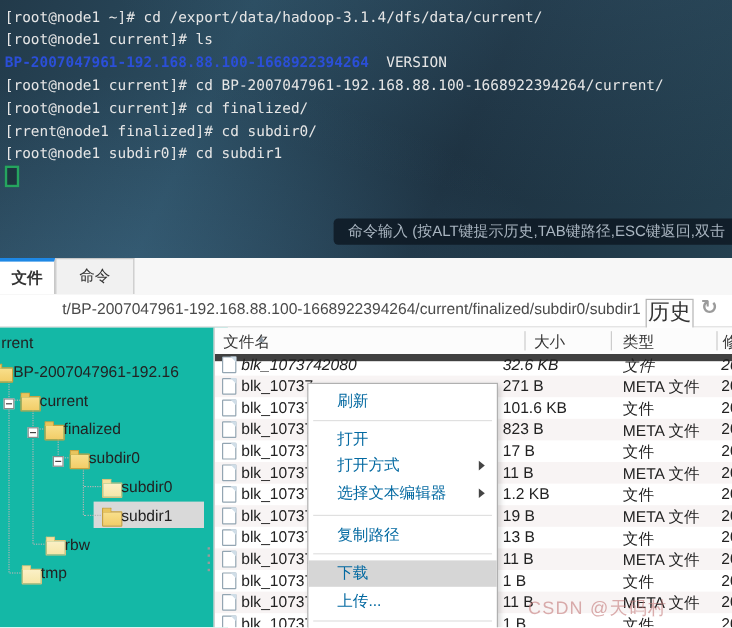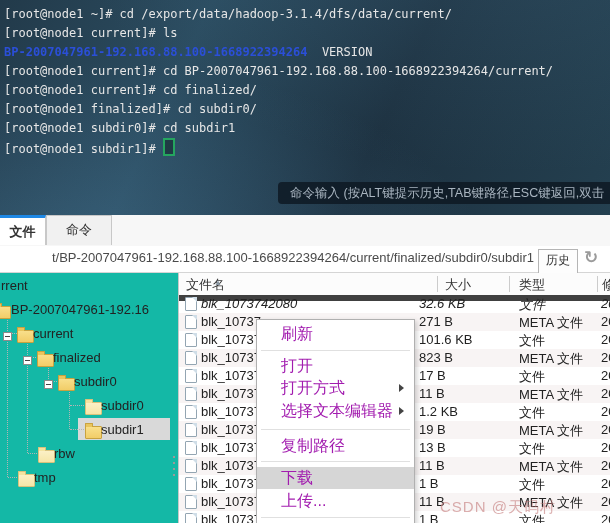--- a/index.html
+++ b/index.html
@@ -28,21 +28,21 @@
   #tab-file{left:0;width:46px;background:#fff;border-top:3px solid #1e88e5;
     border-right:1px solid #c8c8c8;font-weight:bold;}
   #tab-cmd{left:46px;width:66px;background:#f1f1f1;border:1px solid #c8c8c8;border-bottom:none;}
 
   
   #pathbar{position:absolute;left:0;top:246px;width:610px;height:27px;background:#fff;
     border-bottom:1px solid #d5d5d5;box-sizing:border-box;}
   #path-text{position:absolute;left:2px;right:76px;top:4px;height:18px;
     font-size:13px;color:#4a4a4a;white-space:nowrap;overflow:hidden;text-align:right;}
   #history-btn{position:absolute;left:538px;top:3px;width:40px;height:29px;
-    border:1px solid #b5b5b5;background:#fdfdfd;font-size:12px;color:#333;
+    border:1px solid #b5b5b5;background:#fdfdfd;font-size:18px;color:#333;
     text-align:center;line-height:20px;box-sizing:border-box;}
   #refresh-icon{position:absolute;left:584px;top:1px;font-size:17px;color:#9b9b9b;font-weight:bold;}
 
   
   #tree{position:absolute;left:0;top:273px;width:190px;bottom:0;background:#14b8a6;
     border-right:1px solid #ccc;overflow:hidden;box-sizing:border-box;}
   .trow{position:absolute;height:24px;width:100%;}
   .tlabel{position:absolute;top:3px;font-size:13px;color:#222;white-space:nowrap;}
   .folder{position:absolute;top:7px;width:15px;height:11px;border:1px solid #c9a23f;
     background:linear-gradient(#f8df8b,#f2cd68);border-radius:1px;}
@@ -75,44 +75,44 @@
     border-width:0 5px 5px 0;border-color:transparent #cfdde7 transparent transparent;}
   .fname{position:absolute;left:22px;top:1px;width:230px;white-space:nowrap;overflow:hidden;}
   .fsize{position:absolute;left:240px;top:1px;width:88px;text-align:left;}
   .ftype{position:absolute;left:340px;top:1px;white-space:nowrap;}
   .fmod{position:absolute;left:422px;top:1px;white-space:nowrap;}
 
   
   #ctxmenu{position:absolute;left:256px;top:319px;width:159px;height:212px;background:#fff;
     border:1px solid #b0b0b0;box-shadow:2px 2px 5px rgba(0,0,0,.18);z-index:10;box-sizing:border-box;}
   .mitem{position:absolute;left:0;right:0;height:22px;line-height:22px;
-    padding-left:24px;font-size:16px;color:#a21caf;box-sizing:border-box;}
+    padding-left:24px;font-size:13px;color:#0369a1;box-sizing:border-box;}
   .mitem.hl{background:#d6d6d6;}
   .msep{position:absolute;left:4px;right:4px;height:1px;background:#e0e0e0;}
   .marrow{position:absolute;right:10px;top:7px;width:0;height:0;
     border-top:4px solid transparent;border-bottom:4px solid transparent;border-left:5px solid #444;}
 
   
   #watermark{position:absolute;left:440px;top:498px;font-size:15px;letter-spacing:1px;
     color:rgba(195,120,120,.6);z-index:20;white-space:nowrap;}
 </style>
 </head>
 <body>
 
 <div id="screen">
 
   <div id="terminal">
     <div class="tline" style="top:5px">[root@node1 ~]# cd /export/data/hadoop-3.1.4/dfs/data/current/</div>
     <div class="tline" style="top:24px">[root@node1 current]# ls</div>
     <div class="tline" style="top:43px"><span class="lsdir">BP-2007047961-192.168.88.100-1668922394264</span><span>  </span><span>VERSION</span></div>
     <div class="tline" style="top:62px">[root@node1 current]# cd BP-2007047961-192.168.88.100-1668922394264/current/</div>
     <div class="tline" style="top:81px">[root@node1 current]# cd finalized/</div>
-    <div class="tline" style="top:100px">[root@node1 finalized]# cd subdir0/</div>
+    <div class="tline" style="top:100px">[rrent@node1 finalized]# cd subdir0/</div>
     <div class="tline" style="top:119px">[root@node1 subdir0]# cd subdir1</div>
-    <div class="tline" style="top:138px"><span>[root@node1 subdir1]# </span><span class="cursor"></span></div>
+    <div class="tline" style="top:138px"><span class="cursor"></span></div>
     <div id="hint-pill">命令输入 (按ALT键提示历史,TAB键路径,ESC键返回,双击</div>
   </div>
 
   <div id="tabbar">
     <div class="tab" id="tab-file">文件</div>
     <div class="tab" id="tab-cmd">命令</div>
   </div>
 
   <div id="pathbar">
     <div id="path-text">t/BP-2007047961-192.168.88.100-1668922394264/current/finalized/subdir0/subdir1</div>

